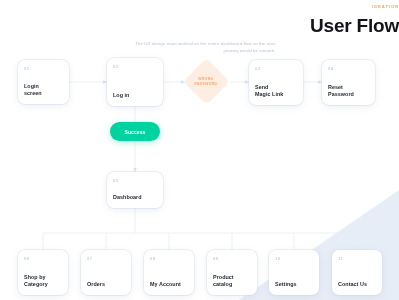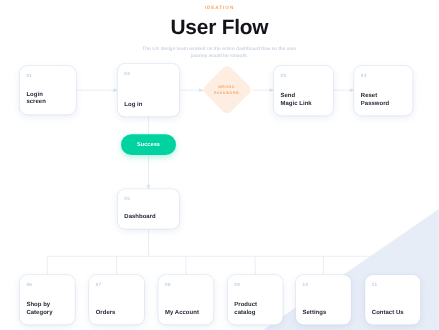--- a/index.html
+++ b/index.html
@@ -42,21 +42,21 @@
     z-index: 1;
     pointer-events: none;
   }
 
   
   .header {
     position: absolute;
     left: 0;
     top: 0;
     width: 399px;
-    text-align: center;
+    text-align: right;
     z-index: 3;
   }
   .eyebrow {
     margin-top: 4px;
     font-size: 4.2px;
     font-weight: bold;
     letter-spacing: 0.9px;
     color: #fca25c;
     text-transform: uppercase;
     line-height: 6px;

